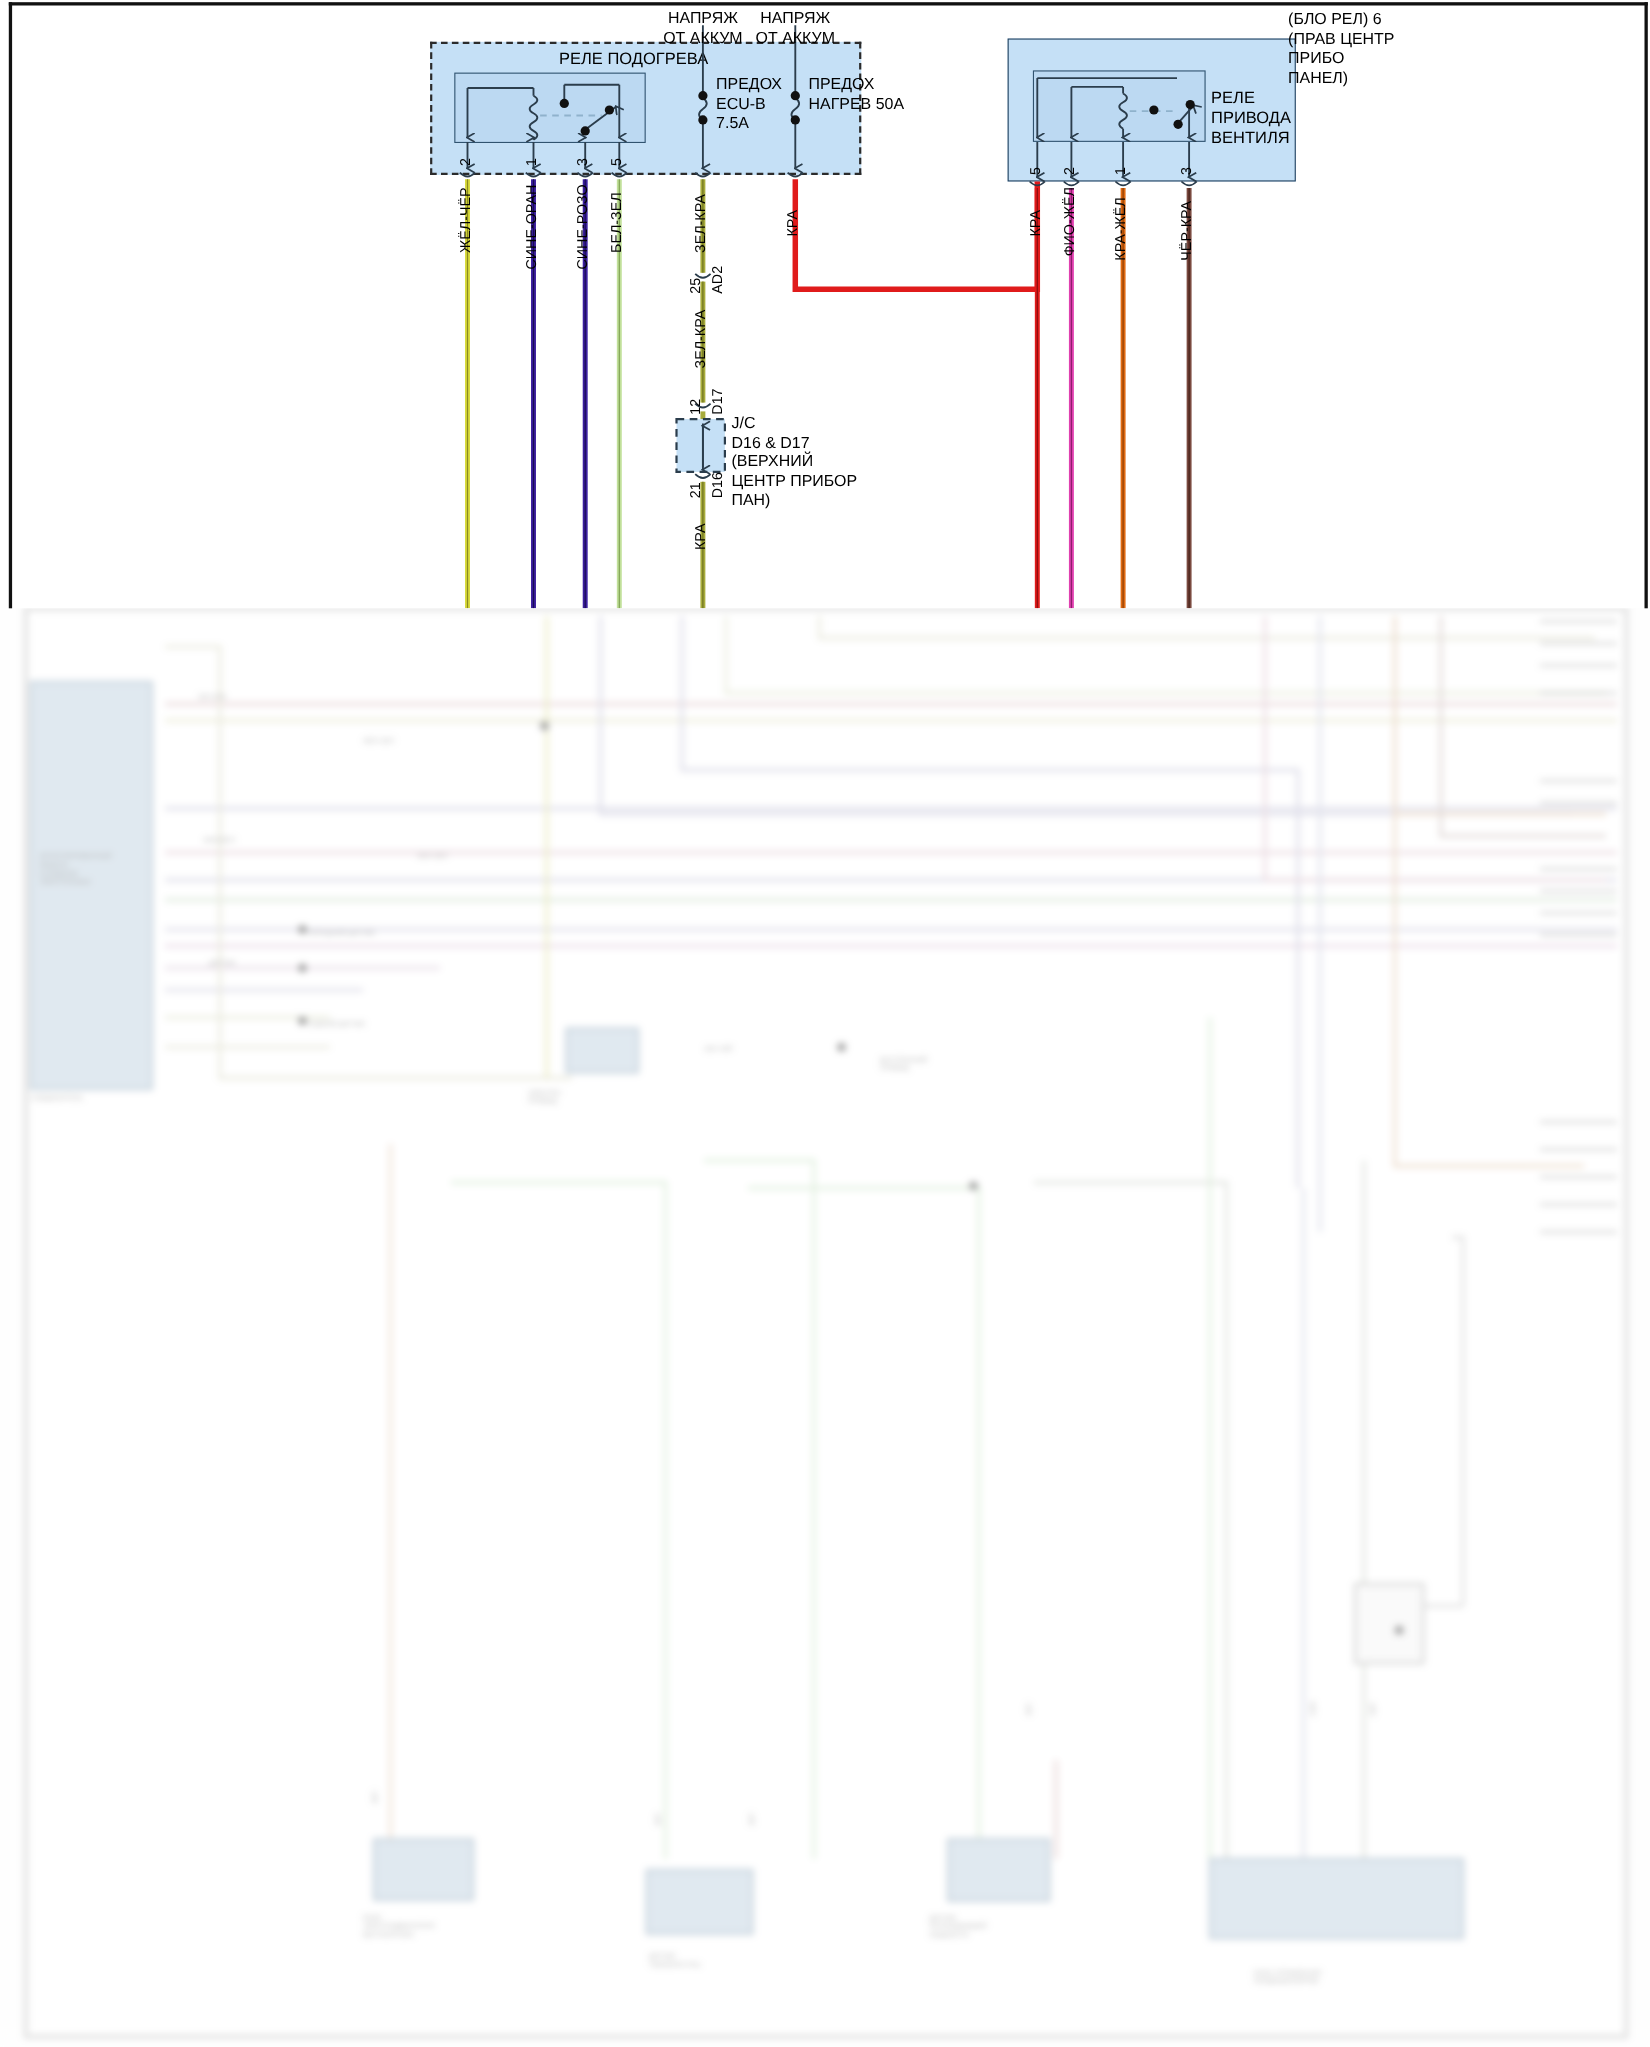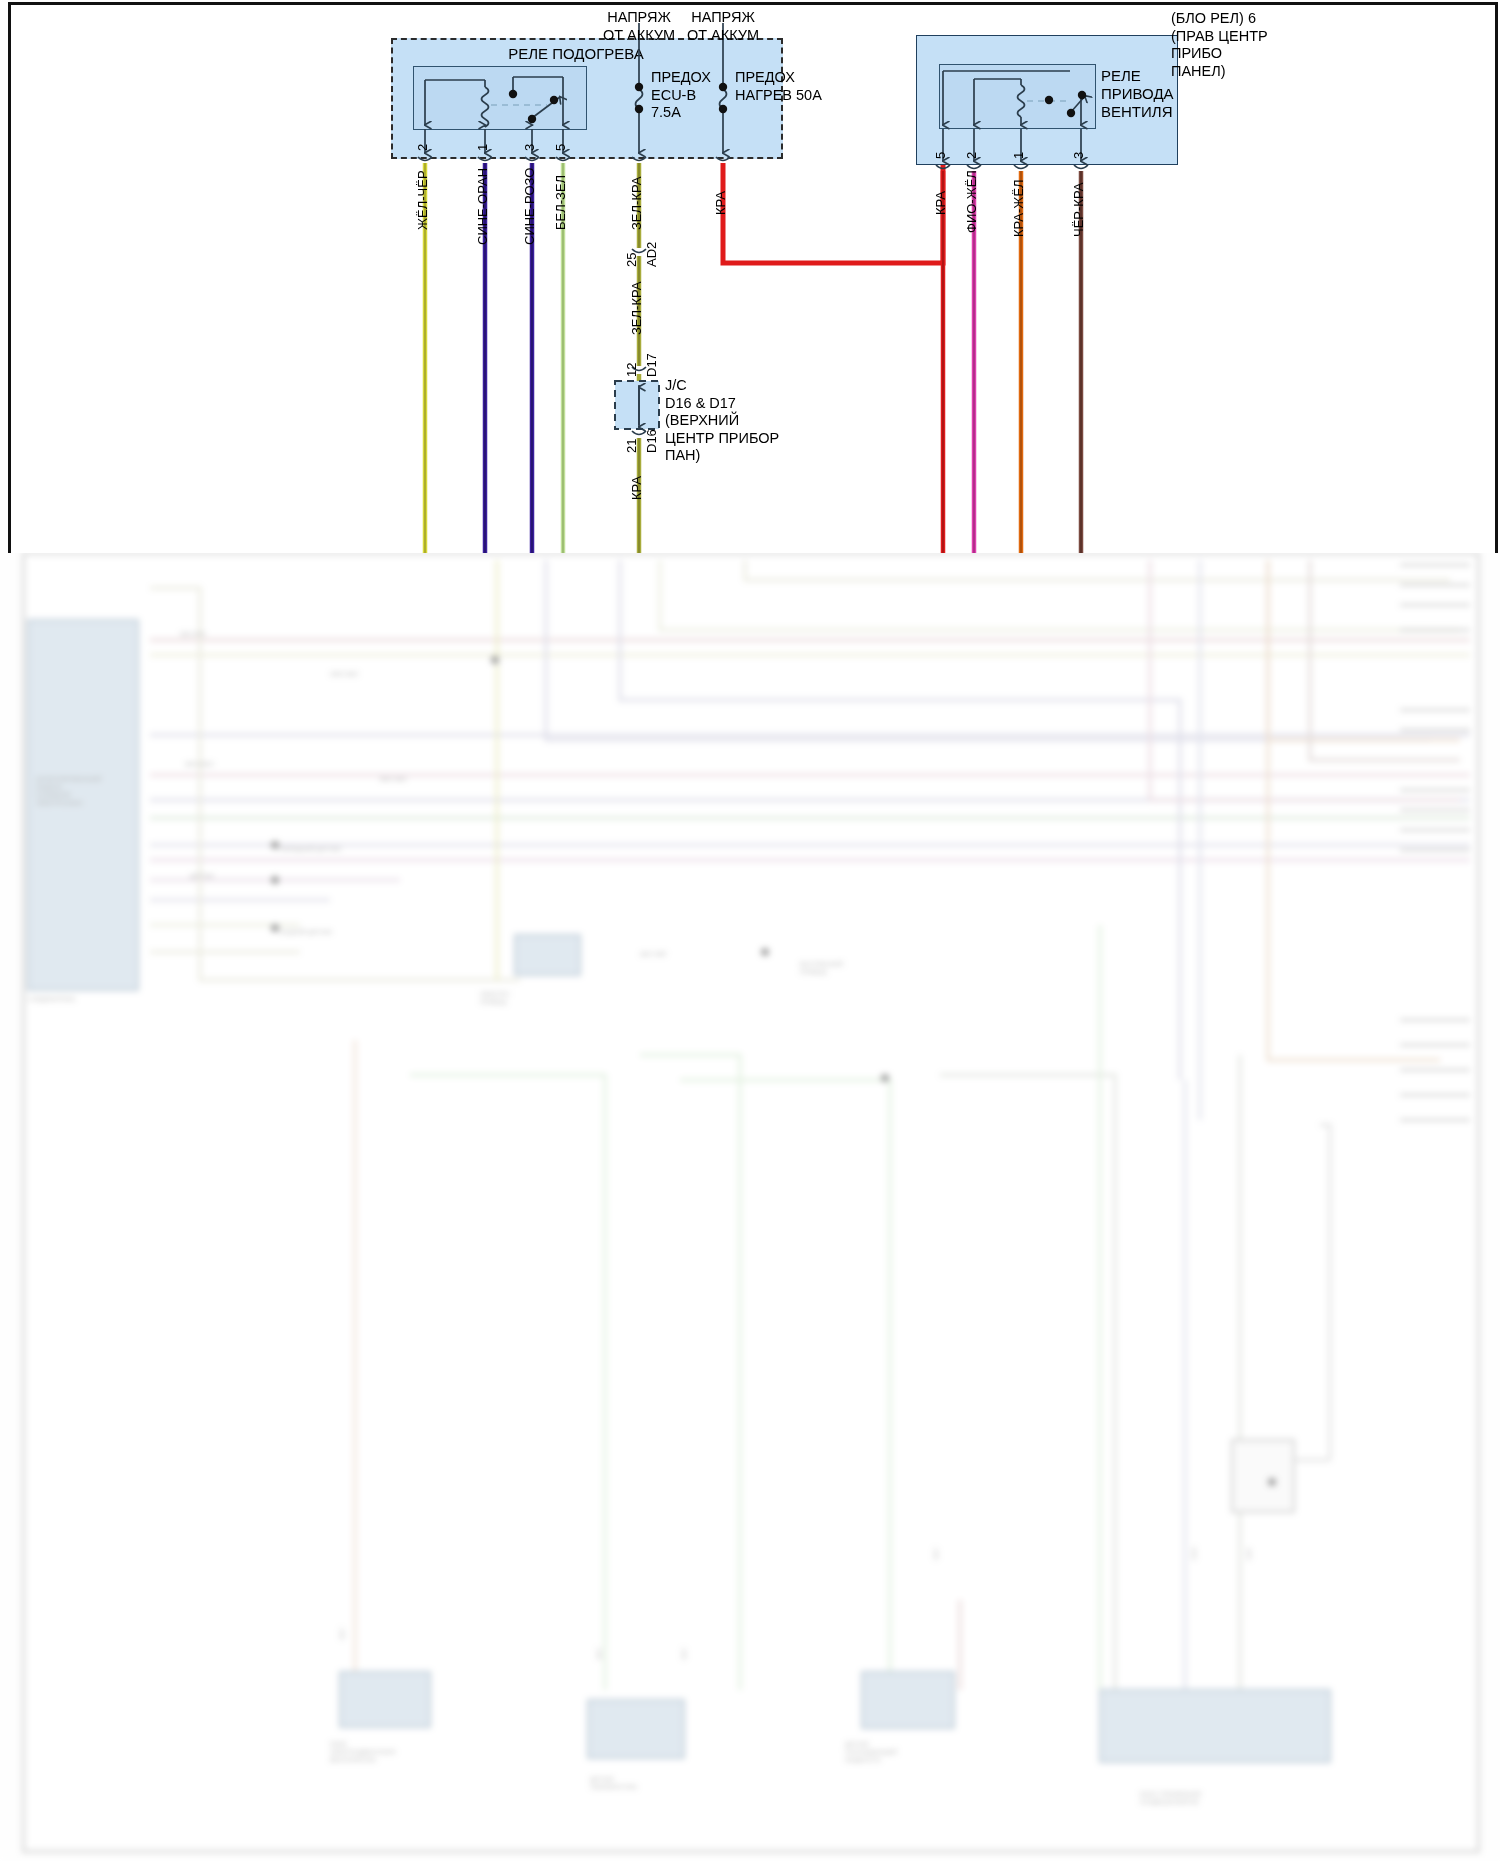--- a/index.html
+++ b/index.html
@@ -167,21 +167,21 @@
     <div class="relaybox dashed" style="left:380px;top:33px;width:388px;height:117px;"></div>
 
     <div class="title c" style="left:395px;top:40px;width:340px;text-align:center;">РЕЛЕ ПОДОГРЕВА</div>
 
     <div class="inner" style="left:402px;top:61px;width:172px;height:62px;"></div>
 
     <div class="relaybox solid" style="left:905px;top:30px;width:260px;height:128px;"></div>
 
     <div class="inner" style="left:928px;top:59px;width:155px;height:63px;"></div>
 
-    <div class="title" style="left:1090px;top:62px;width:110px;"><span style="white-space:pre-line;">РЕЛЕ
+    <div class="title" style="left:1090px;top:76px;width:110px;"><span style="white-space:pre-line;">РЕЛЕ
 ПРИВОДА
 ВЕНТИЛЯ</span></div>
 
     <svg class="ink" width="1484" height="548">
       <defs>
         <marker id="arr" markerWidth="9" markerHeight="9" refX="4.5" refY="7.5" orient="auto" markerUnits="userSpaceOnUse">
           <path d="M0.5 1 L4.5 8 L8.5 1" fill="none" stroke="#2b3d4c" stroke-width="1.6"></path>
         </marker>
         <marker id="arrup" markerWidth="9" markerHeight="9" refX="4.5" refY="1.5" orient="auto" markerUnits="userSpaceOnUse">
           <path d="M0.5 8 L4.5 1 L8.5 8" fill="none" stroke="#2b3d4c" stroke-width="1.6"></path>

